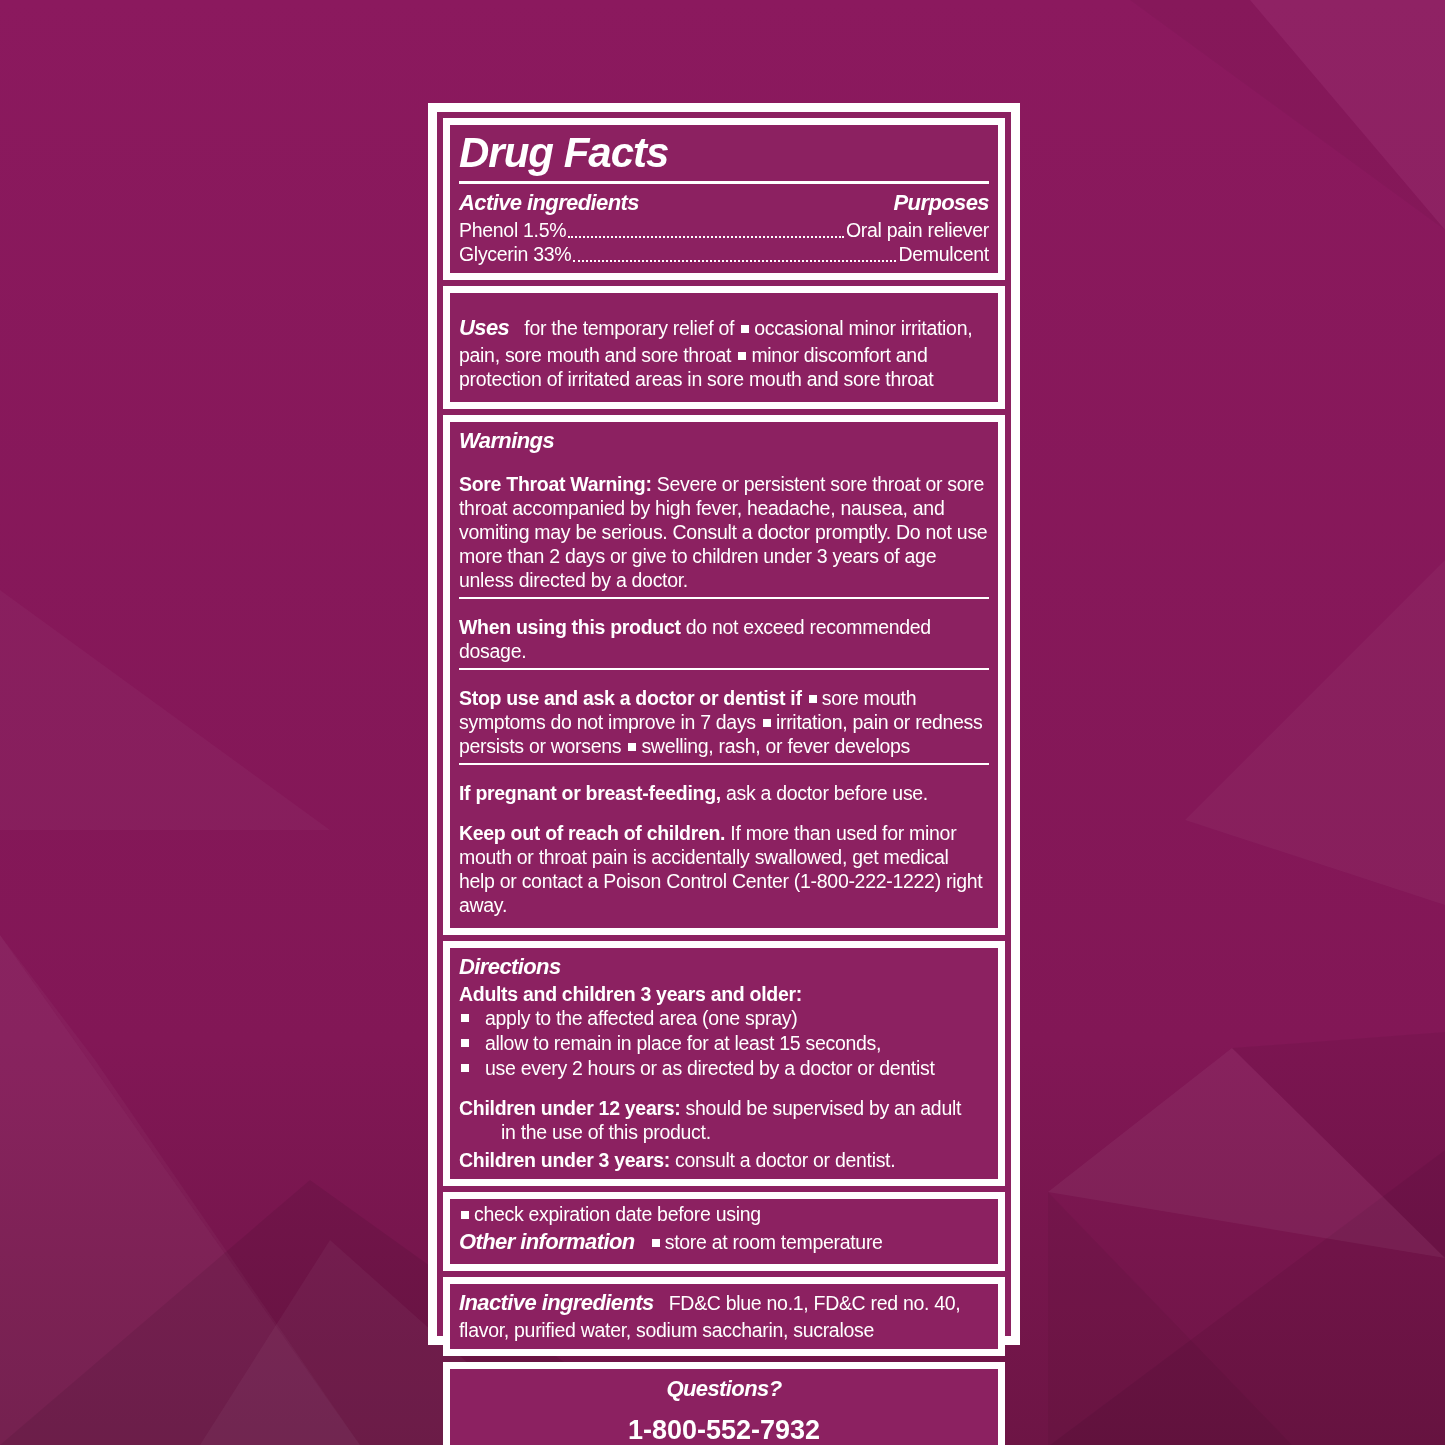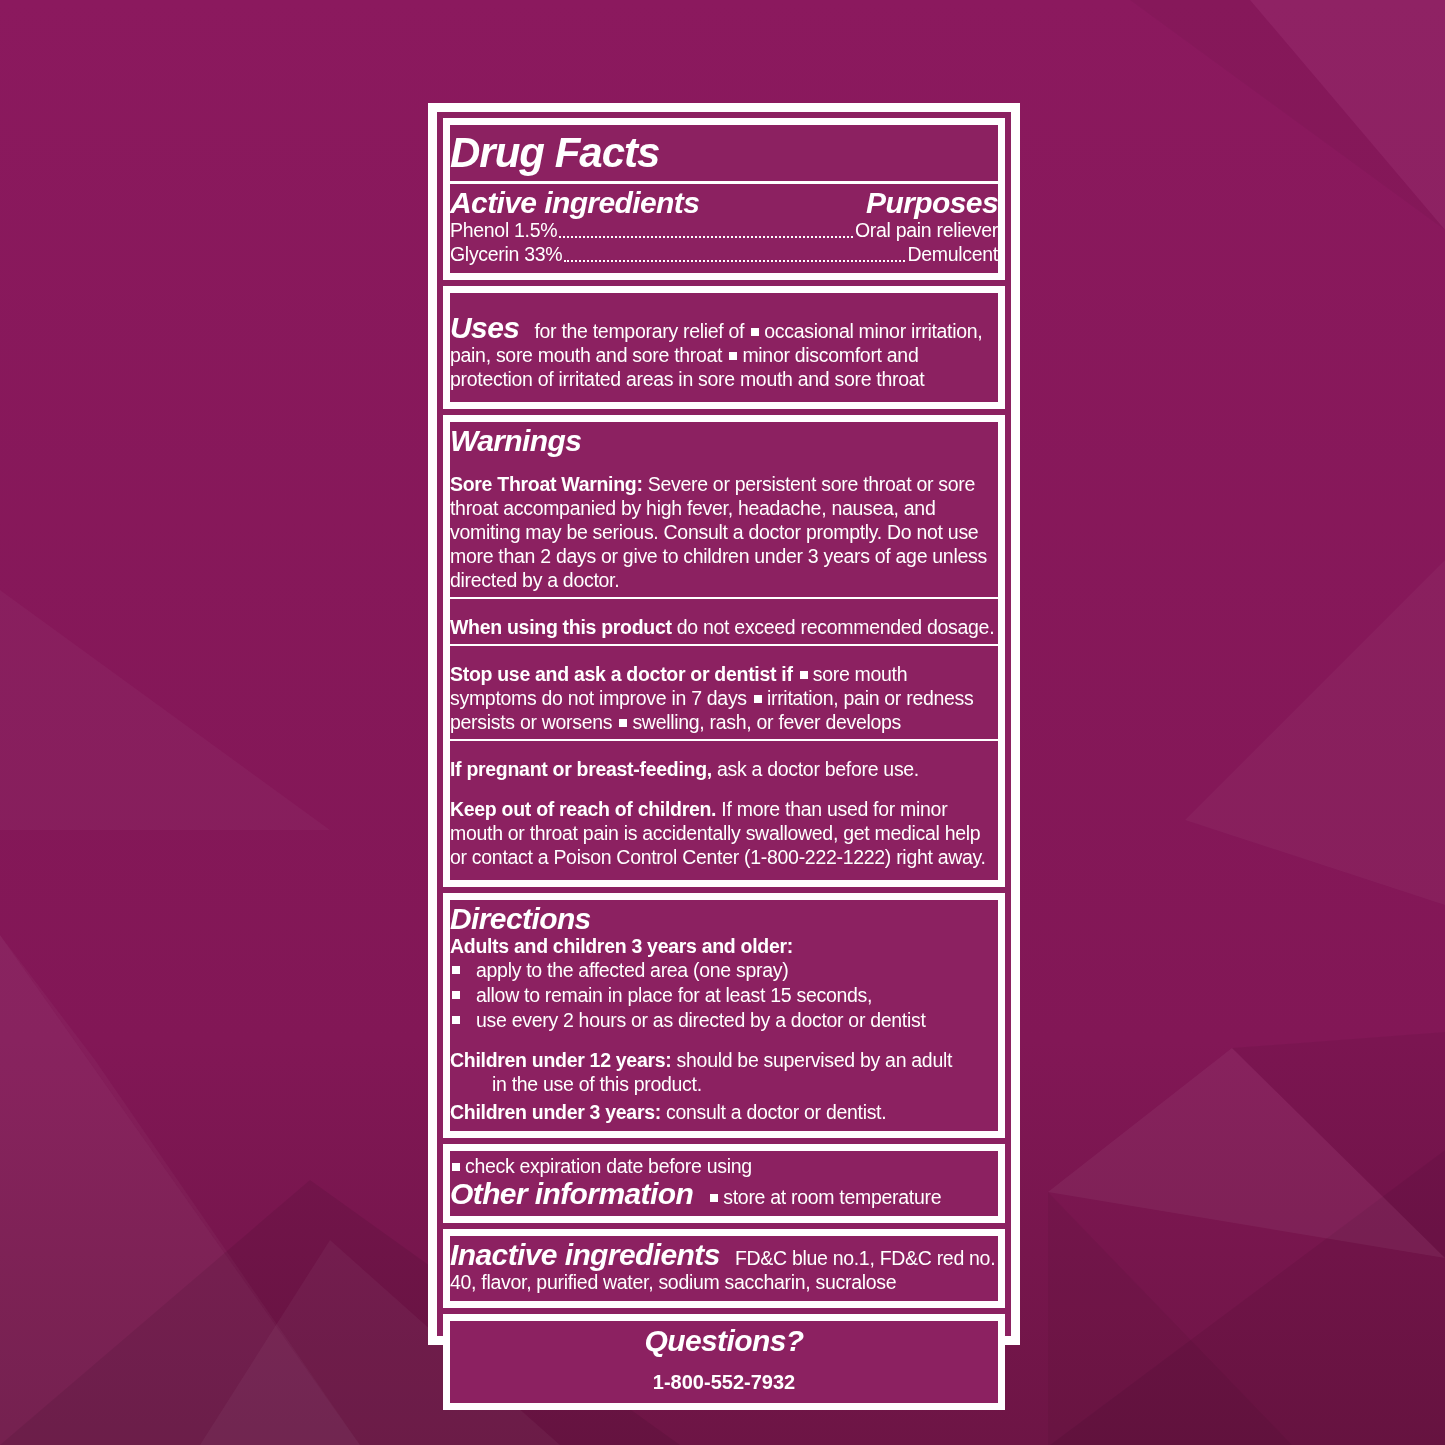--- a/index.html
+++ b/index.html
@@ -14,46 +14,46 @@
   }
   .bg{position:absolute;left:0;top:0;width:1445px;height:1445px;display:block;}
   
   .panel{
     position:absolute;left:428px;top:103px;width:592px;height:1242px;
     border:9px solid var(--white);background:var(--panel);
     padding:6px;display:flex;flex-direction:column;gap:6px;
   }
   .sec{
     border:7px solid var(--white);background:var(--panel);color:var(--white);
-    padding:3px 0 7px;letter-spacing:-0.3px;
+    padding:3px 9px 7px;letter-spacing:-0.3px;
     font-size:19.5px;line-height:24px;
   }
   .sec p{margin:16px 0 4px;}
   h1.title{
     margin:2px 0 0;font-size:42px;line-height:46px;font-style:italic;font-weight:bold;
     letter-spacing:-1px;
   }
   .rule-thick{border-top:3px solid var(--white);margin:5px 0 3px;}
   .rule{border:0;border-top:2px solid var(--white);margin:5px 0;}
   .heads-row{display:flex;justify-content:space-between;align-items:baseline;}
-  .h2{font-size:30px;line-height:31px;font-style:italic;font-weight:bold;letter-spacing:-0.6px;}
+  .h2{font-size:22px;line-height:31px;font-style:italic;font-weight:bold;letter-spacing:-0.6px;}
   .h2.inline{padding-right:10px;}
   b{font-weight:bold;}
   .leader-row{display:flex;align-items:baseline;}
   .leader{flex:1;border-bottom:2.5px dotted var(--white);margin:0 2px 4px;align-self:flex-end;min-width:30px;}
   .sq{
     display:inline-block;width:8px;height:8px;background:var(--white);
     margin:0 5px 0 2px;transform:translateY(-2px);
   }
   .li{position:relative;padding-left:26px;margin:0 0 1px;}
   .li .sq{position:absolute;left:2px;top:8px;margin:0;transform:none;}
   .cont{padding-left:14px;}
   .hang{padding-left:28px;text-indent:-28px;margin:0;}
   .keep{margin-top:9px;}
-  .phone{font-weight:bold;font-size:20px;letter-spacing:0;}
+  .phone{font-weight:bold;font-size:27px;letter-spacing:0;}
   .questions-row{display:flex;align-items:center;gap:14px;margin:1px 0 2px;flex-direction:column;}
 </style>
 </head>
 <body>
 
 <svg class="bg" viewBox="0 0 1445 1445" xmlns="http://www.w3.org/2000/svg">
   <defs>
     <linearGradient id="bgGrad" x1="0" y1="0" x2="0" y2="1">
       <stop offset="0" style="stop-color:var(--bg_base)"></stop>
       <stop offset="0.72" style="stop-color:#821756"></stop>

